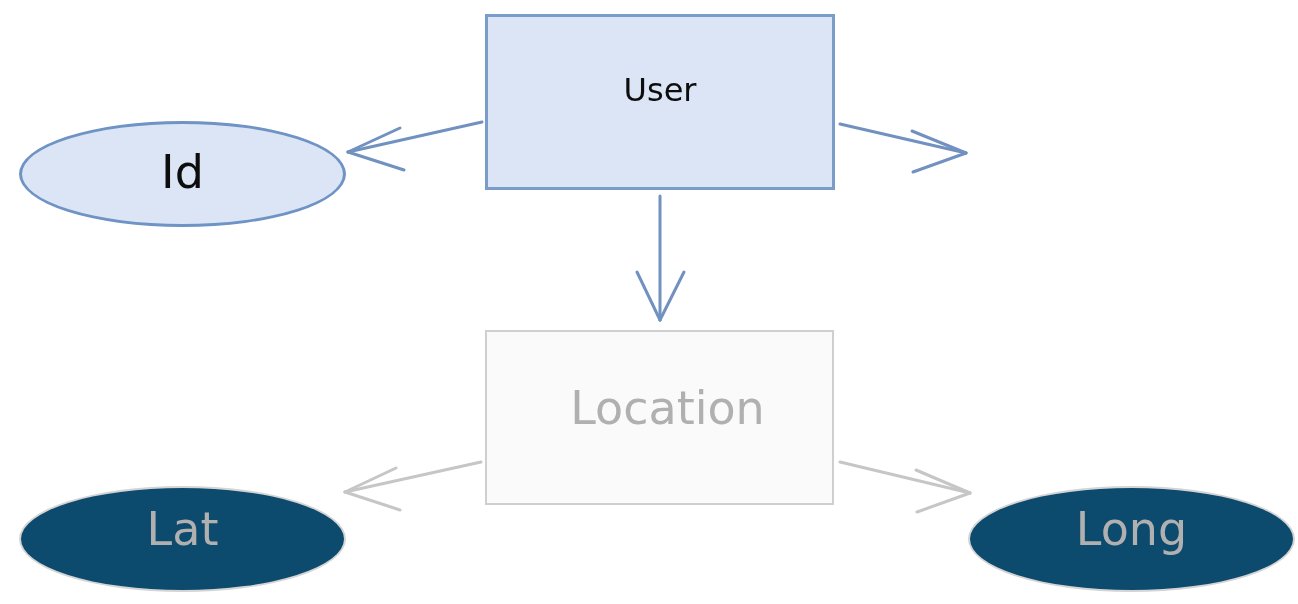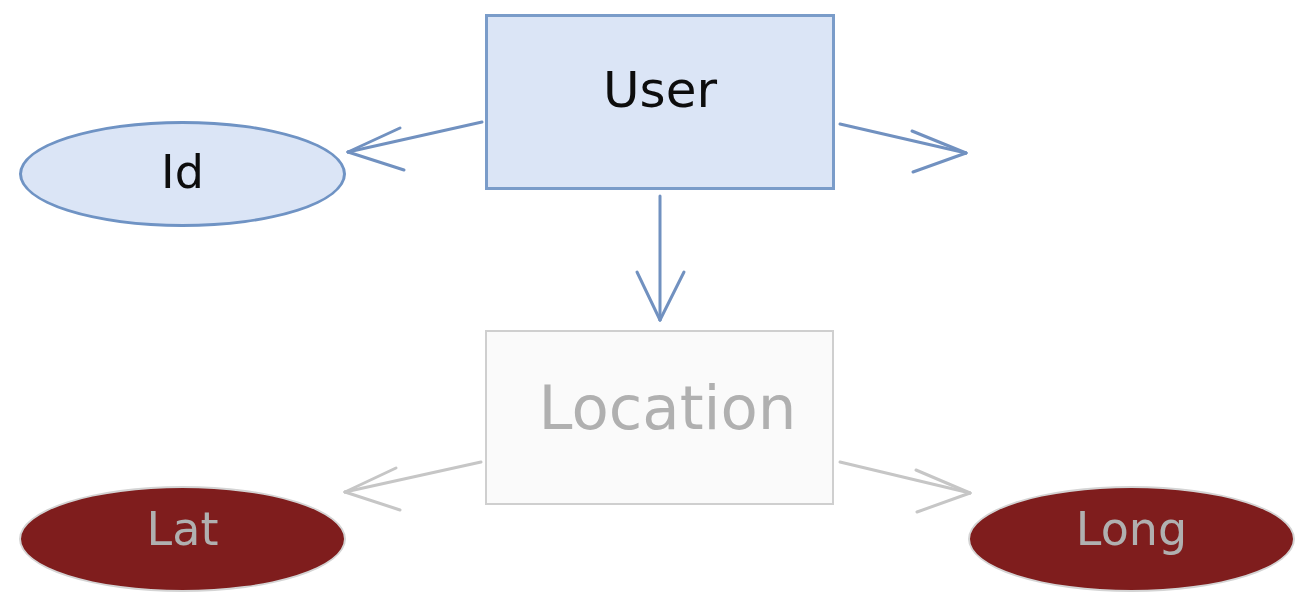--- a/index.html
+++ b/index.html
@@ -44,49 +44,49 @@
   .entity {
     border-style: solid;
     border-width: 3px;
   }
   .entity.active {
     background: #dbe5f6;
     border-color: #7a9cc9;
   }
   .entity.active .node-label {
     color: #0d0d0d;
-    font-size: 50px;
+    font-size: 32px;
   }
   .entity.faded {
     background: #fafafa;
     border-color: #cfcfcf;
     border-width: 2px;
   }
   .entity.faded .node-label {
     color: #b0b0b0;
-    font-size: 61px;
+    font-size: 46px;
     margin-left: 16px;
   }
 
   
   .attribute {
     border-radius: 50%;
     border-style: solid;
     border-width: 3px;
   }
   .attribute.active {
     background: #dbe5f6;
     border-color: #6f93c4;
   }
   .attribute.active .node-label {
     color: #0d0d0d;
     font-size: 46px;
   }
   .attribute.faded {
-    background: #7f1d1d;
+    background: #0c4a6e;
     border-color: #d4d4d4;
     border-width: 2px;
   }
   .attribute.faded .node-label {
     color: #b0b0b0;
     font-size: 46px;
   }
 
   
   #node-user .node-label { transform: translateY(-12px); }

